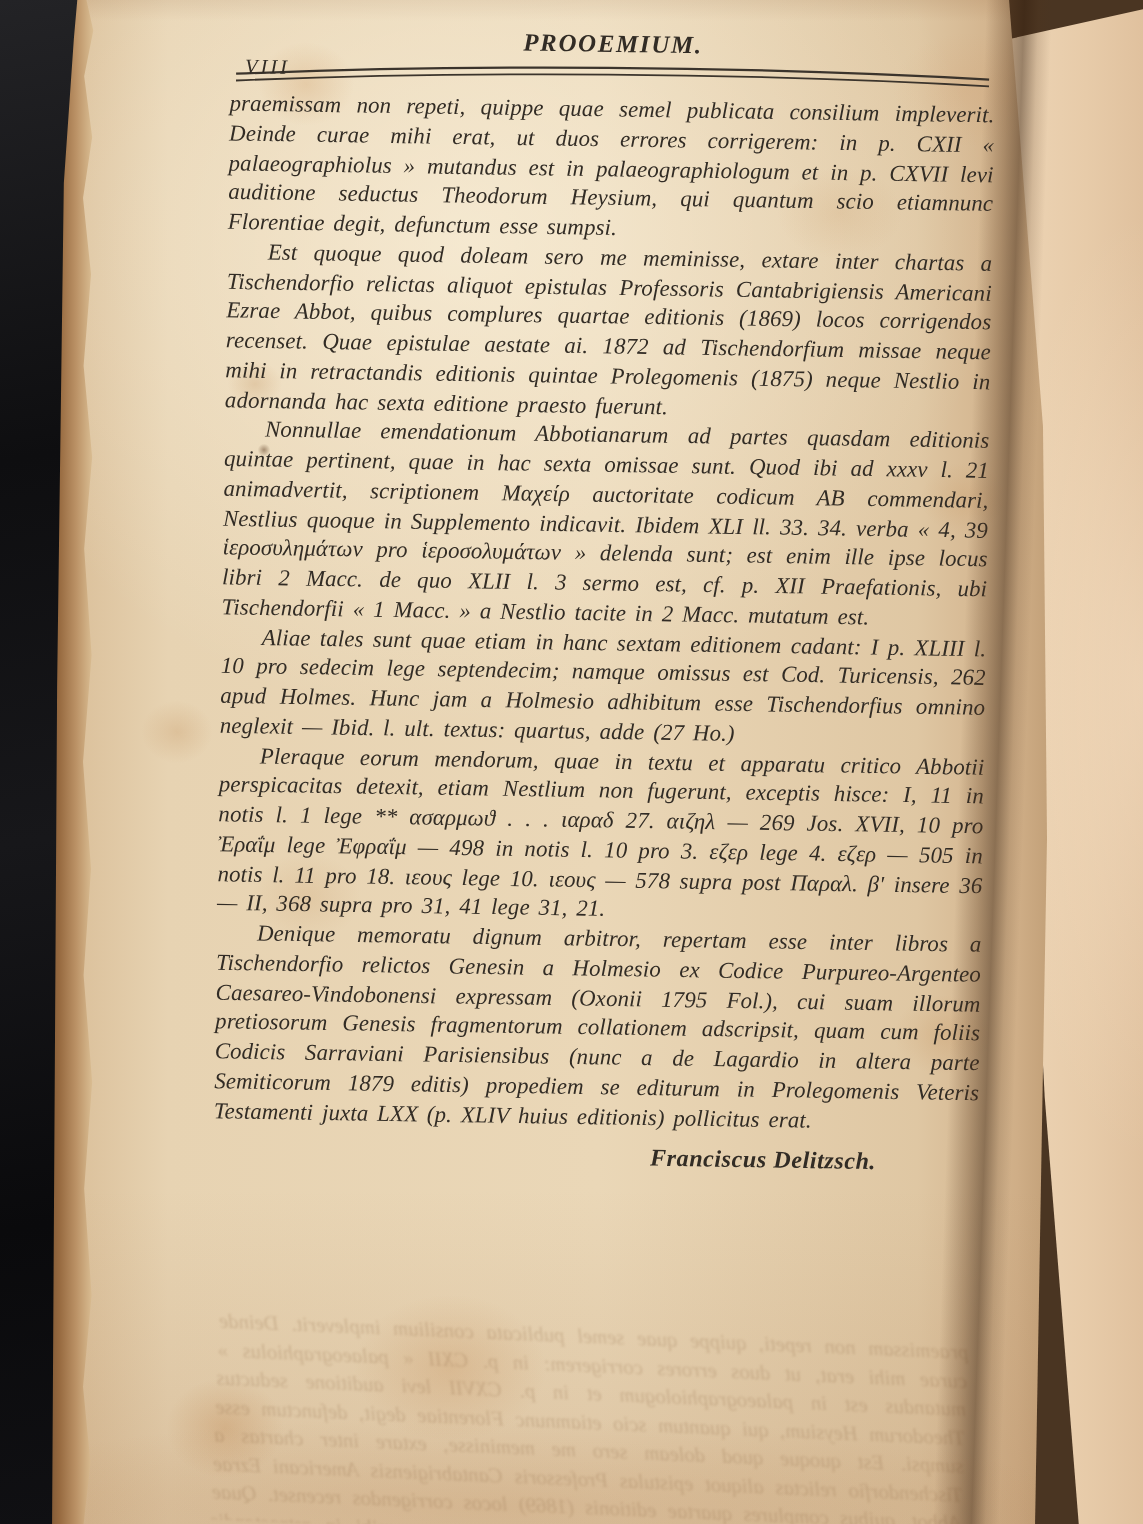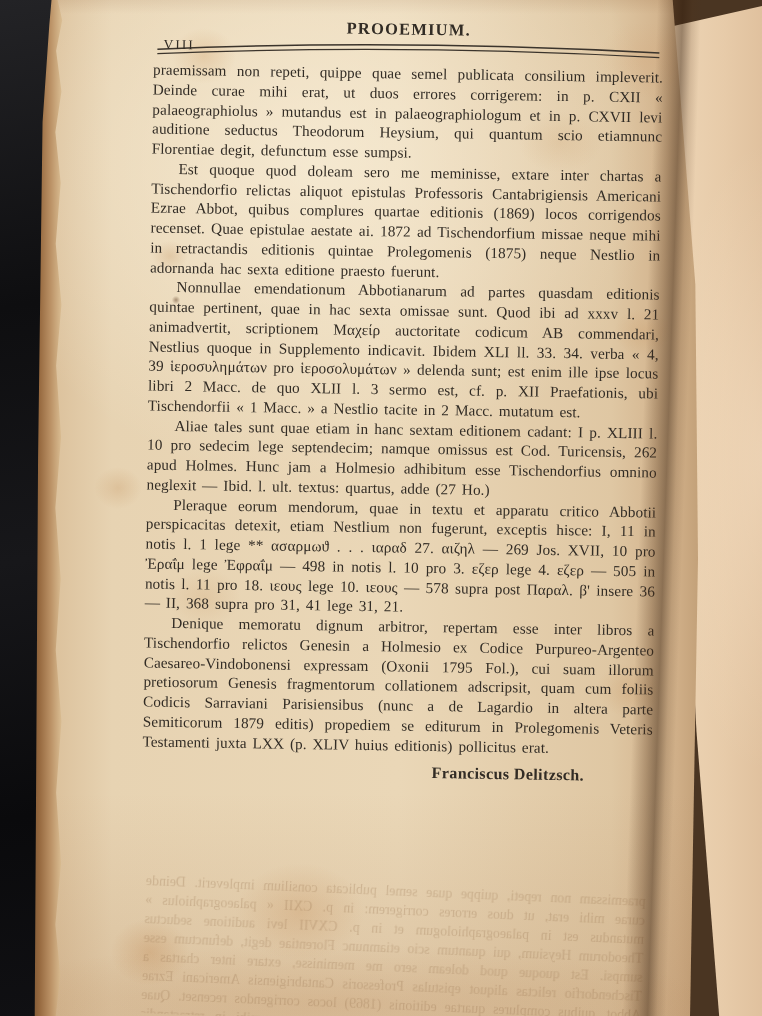--- a/index.html
+++ b/index.html
@@ -7,20 +7,21 @@
     --ink:#322c25;
     --cover:#0e0e10;
     --facing:#e9cfae;
     --backdrop:#4a3522;
   }
   html,body{margin:0;padding:0;background:#1d1d1d;}
   .photo{
     position:relative;width:762px;height:1016px;overflow:hidden;
     background:var(--backdrop);
     font-family:"Liberation Serif","DejaVu Serif",serif;
+    font-style:italic;
   }
   
   .facing-page{
     position:absolute;left:636px;top:0;width:126px;height:1016px;z-index:1;
     clip-path:polygon(28% 2.6%,100% 0.6%,100% 100%,66% 100%,48% 72%,32% 34%,26% 12%);
     background:
       radial-gradient(120% 50% at 100% 45%, rgba(255,236,212,.38), rgba(255,236,212,0) 62%),
       linear-gradient(to right,#c79e7a 0%,#ecd3b3 35%,#e7cba9 70%,#e0c19e 100%);
   }
   

